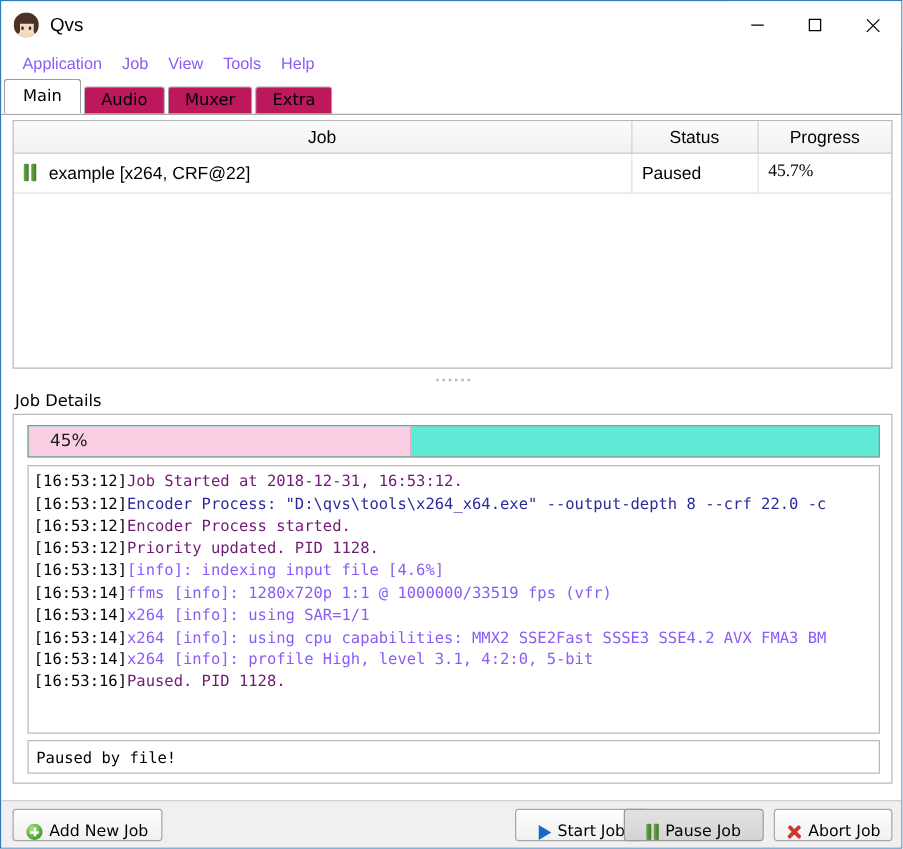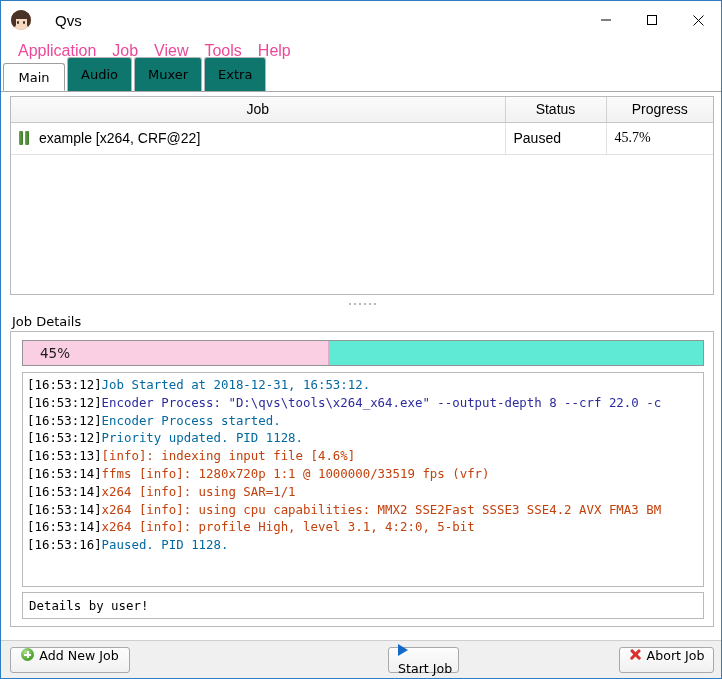--- a/index.html
+++ b/index.html
@@ -22,21 +22,21 @@
   .titlebar {
     height: 38px;
     background: #ffffff;
     display: flex;
     align-items: center;
     position: relative;
   }
   .title-left {
     display: flex; align-items: center;
     padding-left: 10px;
-    gap: 24px;
+    gap: 9px;
   }
   .app-icon {
     width: 20px; height: 20px;
     position: relative;
     border-radius: 50%;
     background: #f5d9c0;
     overflow: hidden;
     box-shadow: inset 0 0 0 0.5px #d8b89a;
   }
   .app-icon .hair-top {
@@ -83,22 +83,22 @@
   
   .menubar {
     height: 24px;
     background: #ffffff;
     display: flex;
     align-items: center;
     padding-left: 9px;
     gap: 0px;
   }
   .menu-item {
-    font-size: 16px;
-    color: #ec4899;
+    font-size: 13px;
+    color: #8b5cf6;
     padding: 2px 8px;
     line-height: 18px;
     white-space: nowrap;
   }
 
   
   .tabstrip {
     height: 28px;
     background: #ffffff;
     display: flex;
@@ -106,29 +106,29 @@
     padding-left: 2px;
     position: relative;
   }
   .tabstrip::after {
     content: "";
     position: absolute;
     left: 0; right: 0; bottom: 0;
     height: 0px;
   }
   .tab {
-    height: 34px;
+    height: 22px;
     min-width: 62px;
     padding: 0 13px;
     margin-right: 2px;
     display: flex; align-items: center; justify-content: center;
     font-size: 13px;
     font-family: "DejaVu Sans", sans-serif;
     color: #000000;
-    background: #0f766e;
+    background: #be185d;
     border: 1px solid #b4b4b4;
     border-bottom: none;
     border-radius: 3px 3px 0 0;
   }
   .tab.active {
     background: #ffffff;
     height: 28px;
     border-color: #9e9e9e;
     border-bottom: 1px solid #ffffff;
     position: relative;
@@ -254,23 +254,23 @@
     padding: 3px 0 0 4px;
   }
   .logline {
     font-family: "DejaVu Sans Mono", monospace;
     font-size: 12.4px;
     line-height: 17.8px;
     white-space: pre;
     color: #000000;
   }
   .ts { color: #000000; }
-  .c-teal  { color: #0369a1; }
+  .c-teal  { color: #701a75; }
   .c-navy  { color: #2b2b9e; }
-  .c-rose  { color: #c2410c; }
+  .c-rose  { color: #8b5cf6; }
 
   .statusline {
     position: absolute;
     left: 11px; top: 260px;
     width: 682px; height: 27px;
     border: 1px solid #b9b9b9;
     background: #ffffff;
     display: flex; align-items: center;
     padding-left: 6px;
     font-family: "DejaVu Sans Mono", monospace;
@@ -286,34 +286,34 @@
     background: #f0f0f0;
     border-top: 1px solid #cfcfcf;
   }
   .btn {
     position: absolute;
     top: 6px;
     height: 26px;
     background: linear-gradient(to bottom,#fdfdfd 0%,#f1f1f1 100%);
     border: 1px solid #a9a9a9;
     border-radius: 3px;
-    display: flex; align-items: flex-start; justify-content: center;
+    display: flex; align-items: flex-end; justify-content: center;
     gap: 5px;
     padding: 0 9px;
     font-family: "DejaVu Sans", sans-serif;
     font-size: 12.6px;
     color: #000;
     white-space: nowrap;
   }
   .btn.pressed {
     background: linear-gradient(to bottom,#e2e2e2 0%,#d4d4d4 100%);
     border-color: #9a9a9a;
   }
   #btn-add   { left: 9px;   width: 120px; }
-  #btn-start { left: 387px; width: 71px; flex-direction: column; }
+  #btn-start { left: 411px; width: 107px; }
   #btn-pause { left: 498px; width: 112px; }
   #btn-abort { left: 618px; width: 95px; }
 
   .ico-plus {
     width: 13px; height: 13px; border-radius: 50%;
     background: radial-gradient(circle at 35% 30%, #a8e08a 0%, #49a02c 70%, #2e7a1a 100%);
     position: relative; flex: 0 0 auto;
   }
   .ico-plus::before, .ico-plus::after {
     content: ""; position: absolute; background: #ffffff;
@@ -454,31 +454,38 @@
           <div class="logline"><span class="ts">[16:53:12]</span><span class="c-teal">Encoder Process started.</span></div>
           <div class="logline"><span class="ts">[16:53:12]</span><span class="c-teal">Priority updated. PID 1128.</span></div>
           <div class="logline"><span class="ts">[16:53:13]</span><span class="c-rose">[info]: indexing input file [4.6%]</span></div>
           <div class="logline"><span class="ts">[16:53:14]</span><span class="c-rose">ffms [info]: 1280x720p 1:1 @ 1000000/33519 fps (vfr)</span></div>
           <div class="logline"><span class="ts">[16:53:14]</span><span class="c-rose">x264 [info]: using SAR=1/1</span></div>
           <div class="logline"><span class="ts">[16:53:14]</span><span class="c-rose">x264 [info]: using cpu capabilities: MMX2 SSE2Fast SSSE3 SSE4.2 AVX FMA3 BM</span></div>
           <div class="logline"><span class="ts">[16:53:14]</span><span class="c-rose">x264 [info]: profile High, level 3.1, 4:2:0, 5-bit</span></div>
           <div class="logline"><span class="ts">[16:53:16]</span><span class="c-teal">Paused. PID 1128.</span></div>
         </div>
 
-      <div class="statusline">Details by user!</div>
+      <div class="statusline">Paused by file!</div>
     </div>
   </div>
 
   <div class="bottombar">
     <div class="btn" id="btn-add">
       <span class="ico-plus"></span>
       <span>Add New Job</span>
     </div>
     <div class="btn" id="btn-start">
       <span class="ico-play"></span>
       <span>Start Job</span>
     </div>
+    <div class="btn pressed" id="btn-pause">
+      <span class="ico-pause">
+          <i></i>
+          <i></i>
+        </span>
+      <span>Pause Job</span>
+    </div>
     <div class="btn" id="btn-abort">
       <span class="ico-x"></span>
       <span>Abort Job</span>
     </div>
   </div>
 </div>
 
 </body></html>

